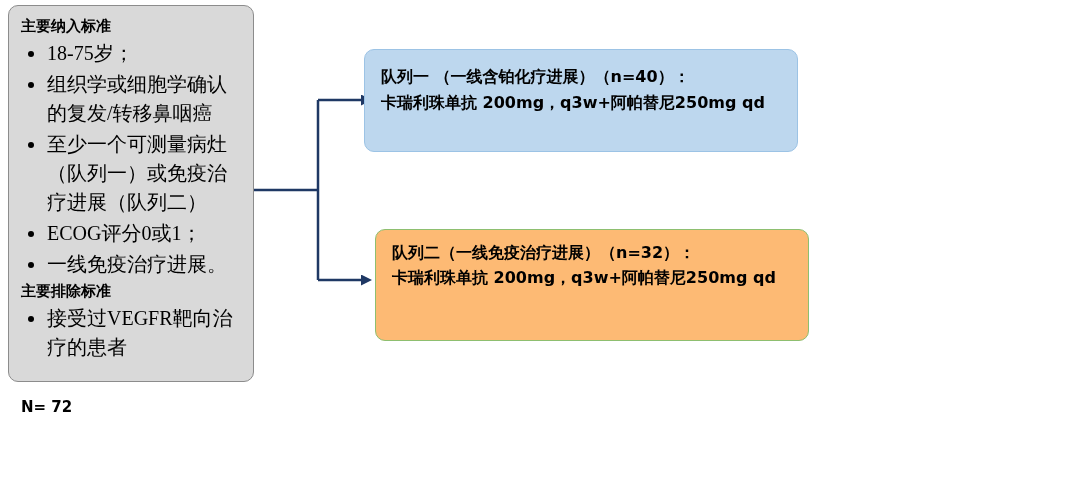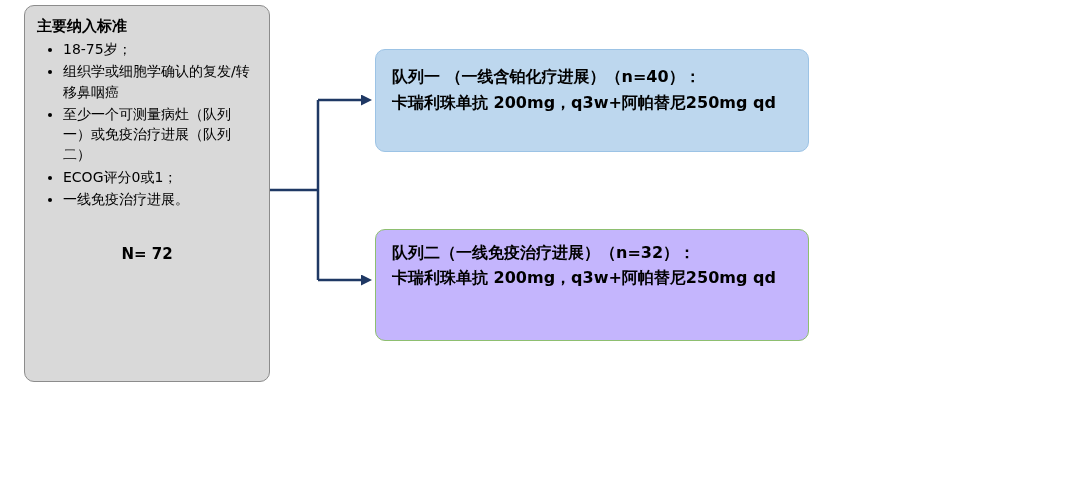--- a/index.html
+++ b/index.html
@@ -15,70 +15,71 @@
     font-family: "DejaVu Sans", "Liberation Sans", sans-serif;
     color: #000000;
     overflow: hidden;
   }
   .box {
     position: absolute;
     border-radius: 10px;
     box-sizing: border-box;
   }
   .criteria-box {
-    left: 24px;
+    left: 8px;
     top: 5px;
     width: 246px;
     height: 377px;
     background: #d9d9d9;
     border: 1px solid #8c8c8c;
     padding: 10px 12px;
   }
   .crit-header {
     font-weight: bold;
     font-size: 15px;
     line-height: 1.4;
   }
   ul.crit-list {
     margin: 2px 0;
     padding-left: 26px;
-    font-size: 14px;
+    font-size: 20px;
     line-height: 1.45;
     list-style-type: disc;
+    font-family: Liberation Serif, serif;
   }
   ul.crit-list li {
     margin: 2px 0;
     overflow-wrap: anywhere;
   }
   .total-n {
     font-weight: bold;
     font-size: 15px;
-    text-align: center;
+    text-align: left;
     margin-top: 36px;
   }
   .cohort {
     font-weight: bold;
     font-size: 16px;
   }
   .cohort1 {
-    left: 375px;
+    left: 364px;
     top: 49px;
     width: 434px;
     height: 103px;
     background: #bdd7ee;
     border: 1.5px solid #9cc3e5;
     padding: 14px 16px;
     line-height: 1.6;
   }
   .cohort2 {
     left: 375px;
     top: 229px;
     width: 434px;
     height: 112px;
-    background: #c4b5fd;
+    background: #fdba74;
     border: 1.5px solid #8ebf70;
     padding: 11px 16px;
     line-height: 1.55;
   }
   svg.connectors {
     position: absolute;
     left: 0;
     top: 0;
     pointer-events: none;
   }
@@ -101,20 +102,24 @@
 
   <div class="box criteria-box">
     <div class="crit-header">主要纳入标准</div>
     <ul class="crit-list">
       <li>18-75岁；</li>
       <li>组织学或细胞学确认的复发/转移鼻咽癌</li>
       <li>至少一个可测量病灶（队列一）或免疫治疗进展（队列二）</li>
       <li>ECOG评分0或1；</li>
       <li>一线免疫治疗进展。</li>
     </ul>
+    <div class="crit-header">主要排除标准</div>
+    <ul class="crit-list">
+      <li>接受过VEGFR靶向治疗的患者</li>
+    </ul>
     <div class="total-n">N= 72</div>
   </div>
 
   <div class="box cohort cohort1">
     <div>队列一 （一线含铂化疗进展）（n=40）：</div>
     <div>卡瑞利珠单抗 200mg，q3w+阿帕替尼250mg qd</div>
   </div>
 
   <div class="box cohort cohort2">
     <div>队列二（一线免疫治疗进展）（n=32）：</div>

